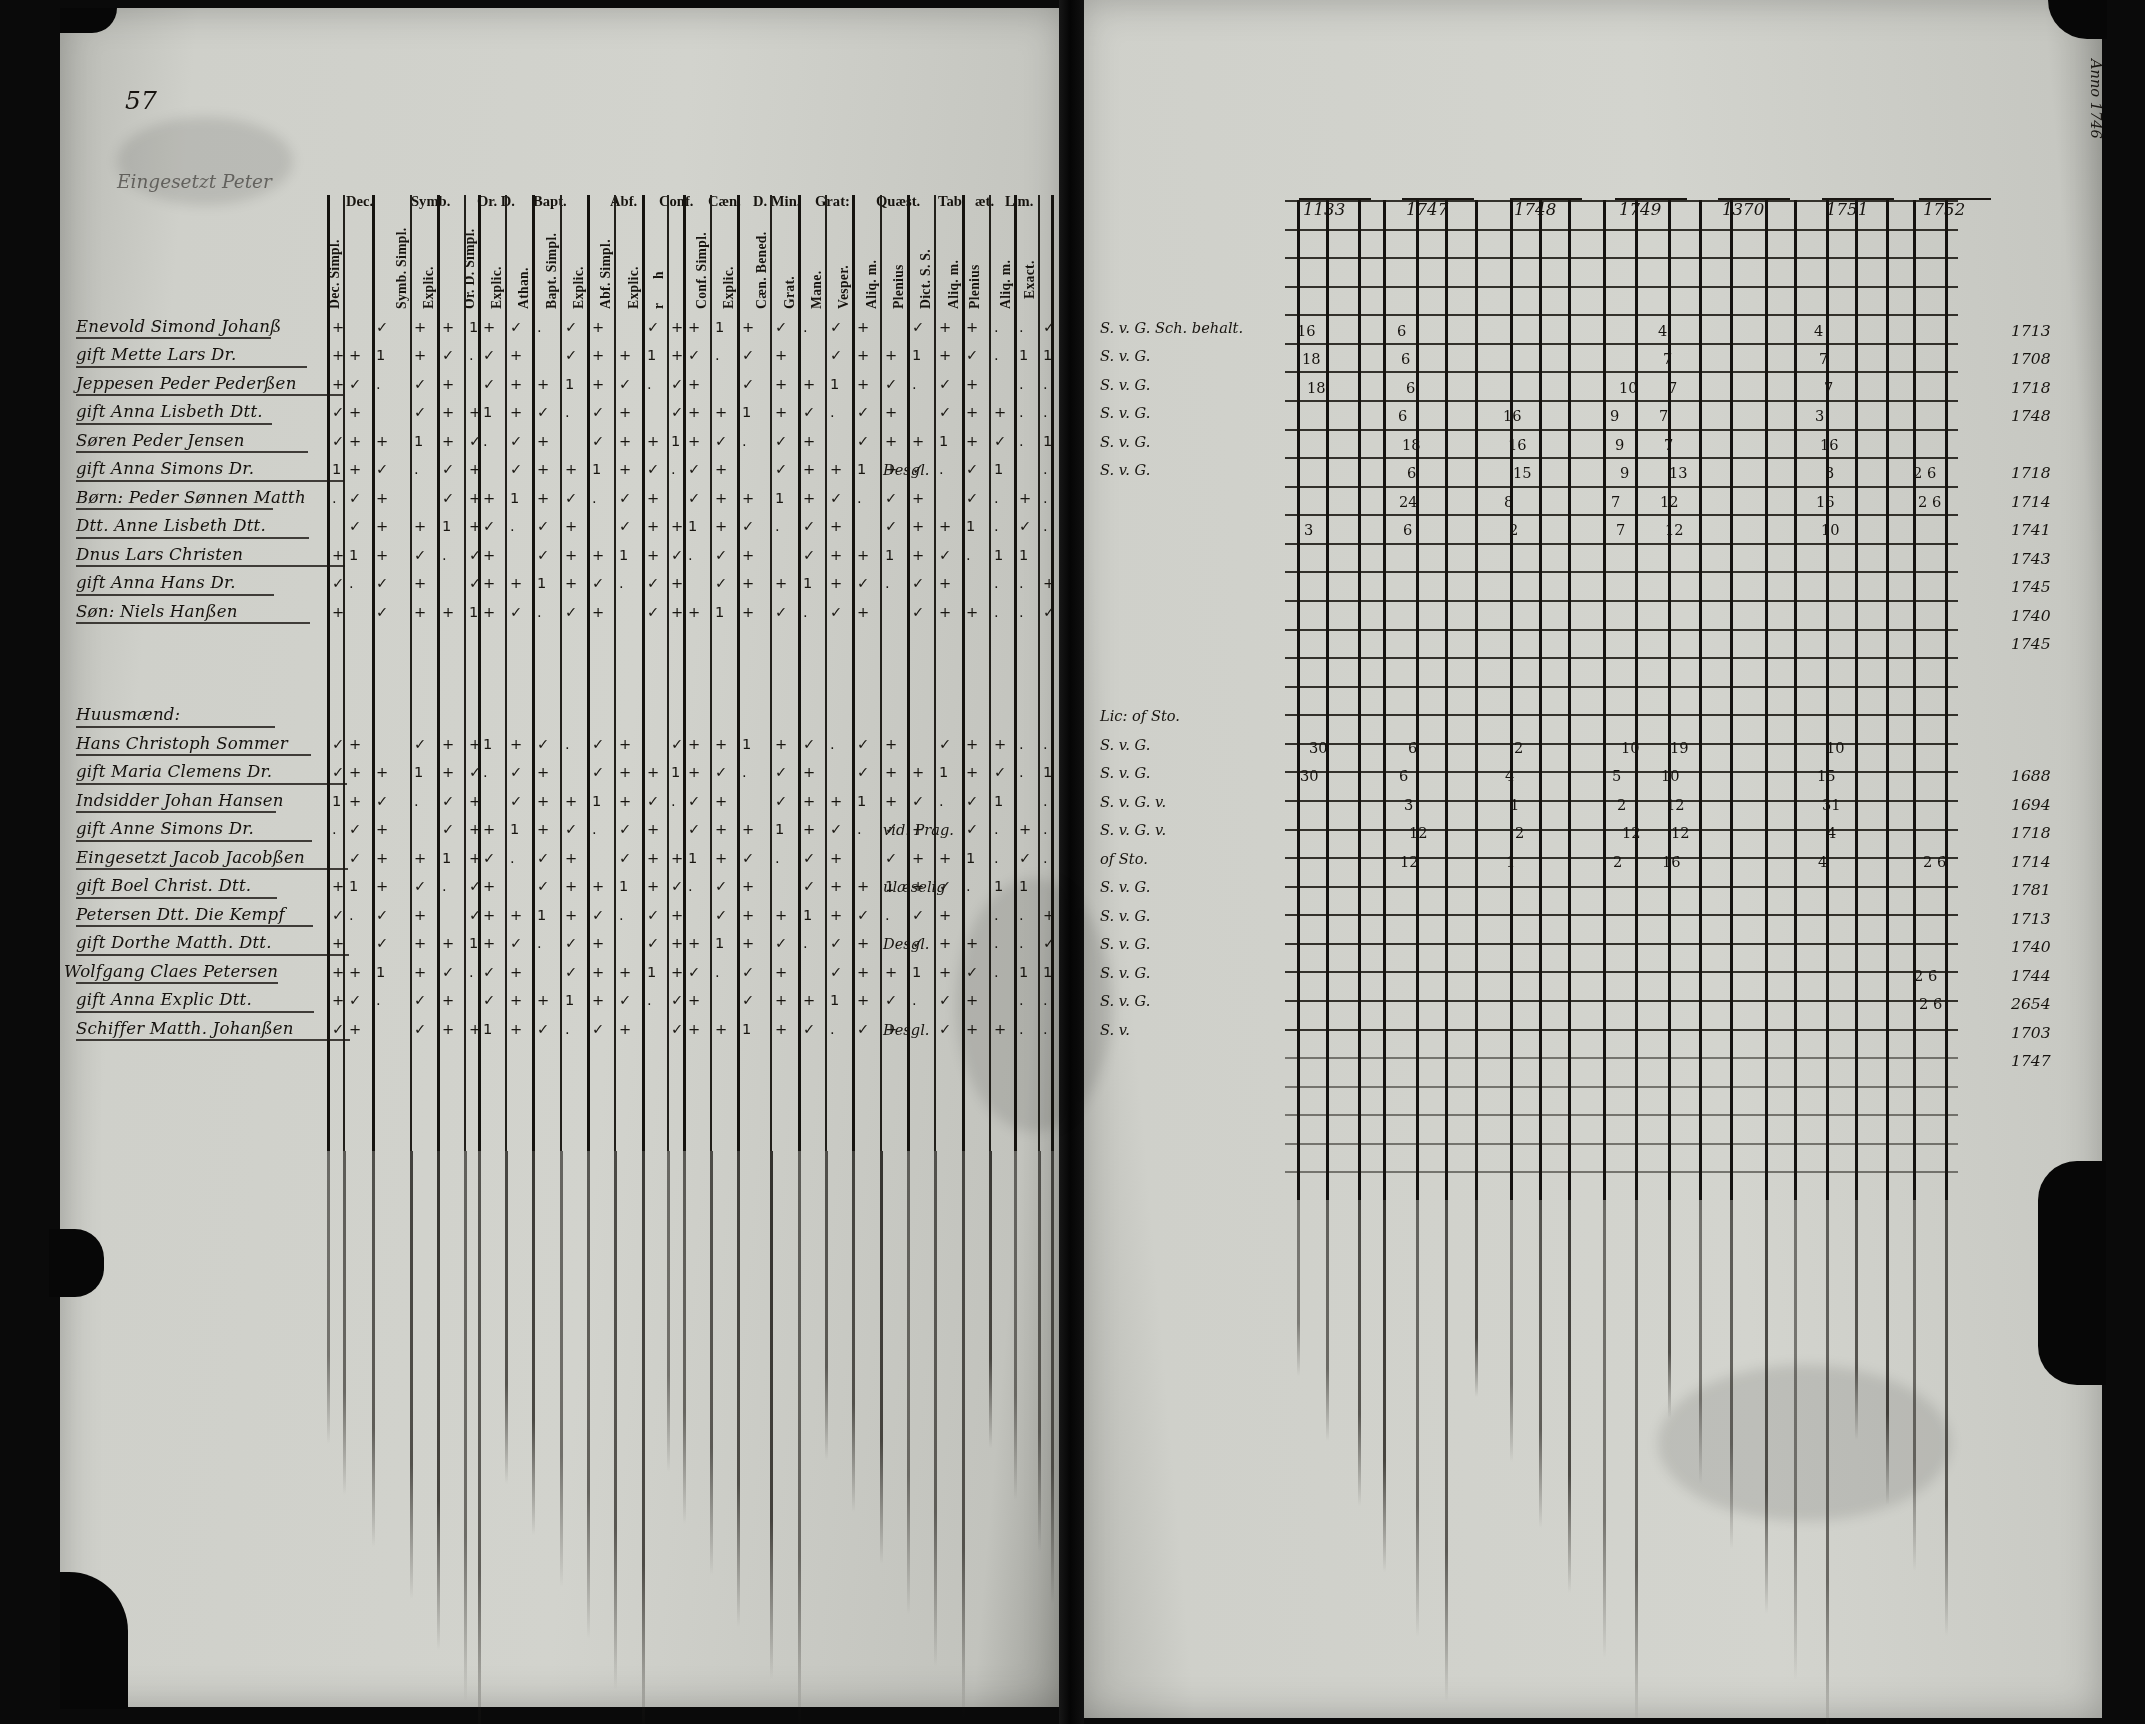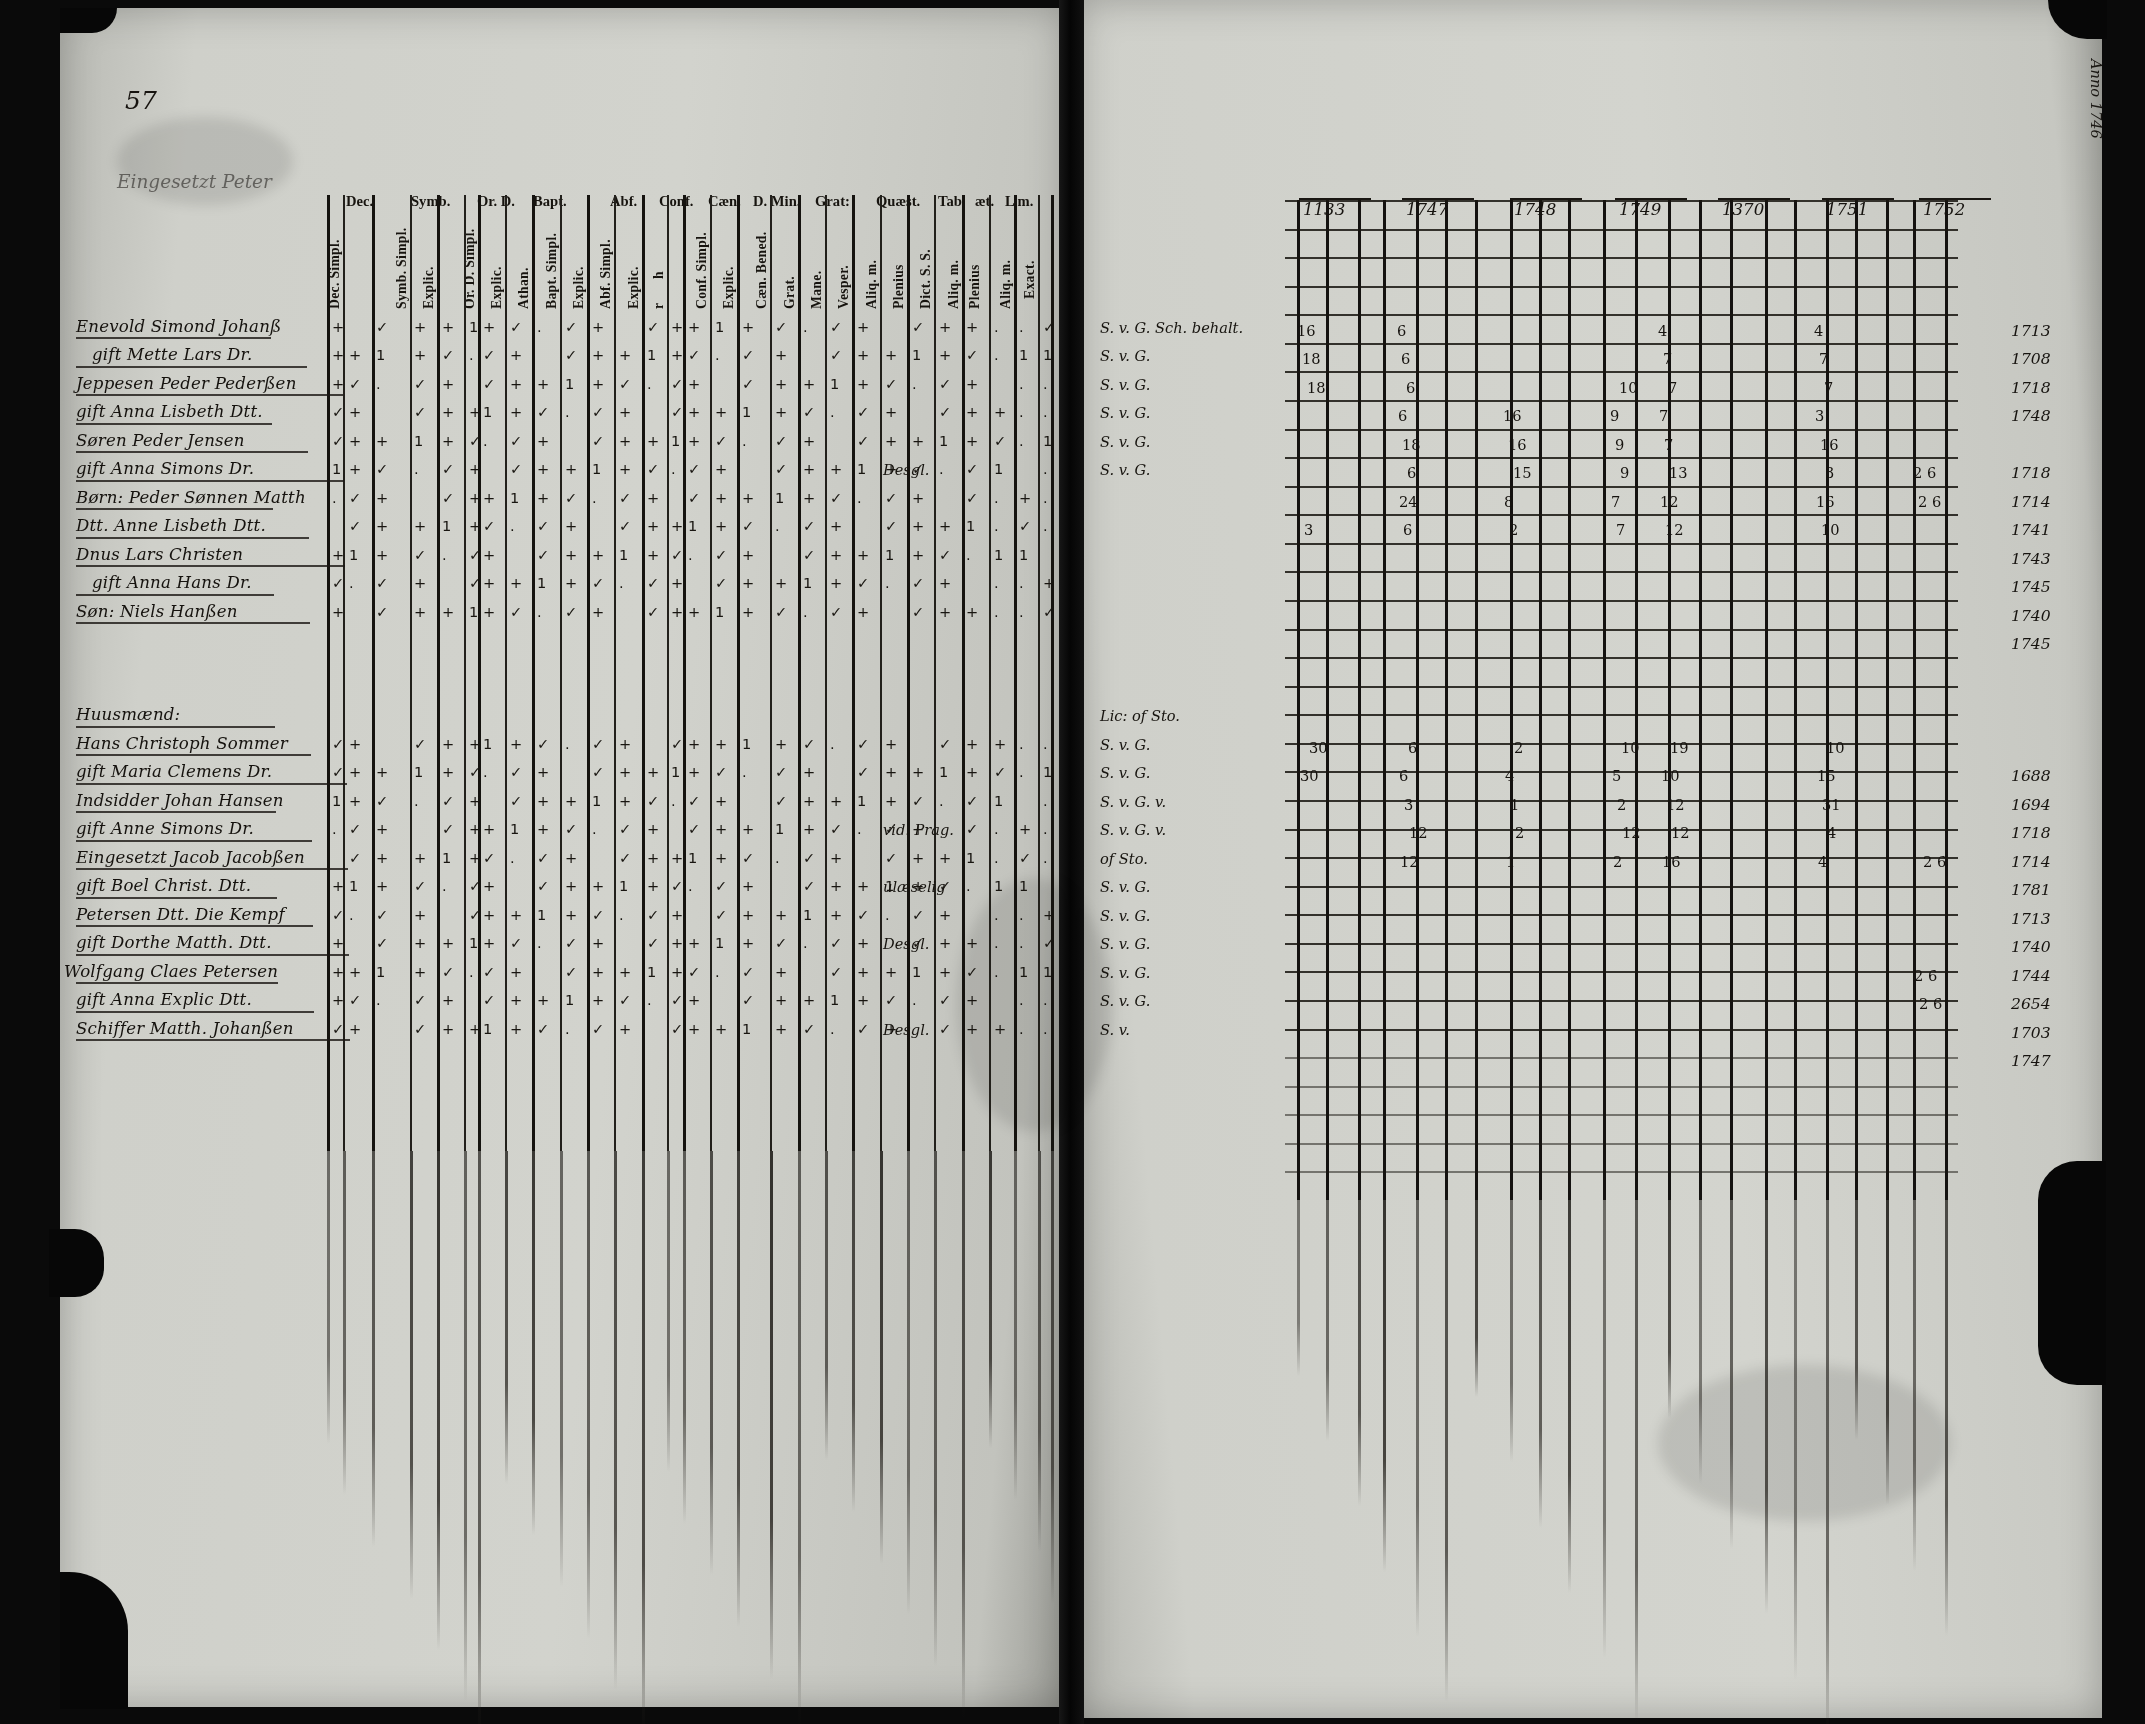--- a/index.html
+++ b/index.html
@@ -187,38 +187,38 @@
       <div class="tail" style="left: 1014px; top: 1151px; height: 349px; opacity: 0.57;"></div>
       <div class="vrule thin" style="left: 1038px; top: 195px; height: 956px;"></div>
       <div class="tail" style="left: 1038px; top: 1151px; height: 401px; opacity: 0.64;"></div>
       <div class="vrule" style="left: 1051px; top: 195px; height: 956px;"></div>
       <div class="tail" style="left: 1051px; top: 1151px; height: 453px; opacity: 0.71;"></div>
     </div>
 
   <div id="left-names">
       <div class="nameline" style="left: 76px; top: 317px;">Enevold Simond Johanß</div>
       <div class="underline" style="left: 76px; top: 337px; width: 195px; opacity: 0.8;"></div>
-      <div class="nameline" style="left: 92px; top: 345px;">gift Mette Lars Dr.</div>
+      <div class="nameline" style="left: 76px; top: 345px;">gift Mette Lars Dr.</div>
       <div class="underline" style="left: 76px; top: 366px; width: 231px; opacity: 0.8;"></div>
       <div class="nameline" style="left: 76px; top: 374px;">Jeppesen Peder Pederßen</div>
       <div class="underline" style="left: 76px; top: 394px; width: 267px; opacity: 0.8;"></div>
       <div class="nameline" style="left: 76px; top: 402px;">gift Anna Lisbeth Dtt.</div>
       <div class="underline" style="left: 76px; top: 423px; width: 196px; opacity: 0.8;"></div>
       <div class="nameline" style="left: 76px; top: 431px;">Søren Peder Jensen</div>
       <div class="underline" style="left: 76px; top: 451px; width: 232px; opacity: 0.8;"></div>
       <div class="nameline" style="left: 76px; top: 459px;">gift Anna Simons Dr.</div>
       <div class="underline" style="left: 76px; top: 480px; width: 268px; opacity: 0.8;"></div>
       <div class="sidetext" style="left: 883px; top: 461px;">Desgl.</div>
       <div class="nameline" style="left: 76px; top: 488px;">Børn: Peder Sønnen Matth</div>
       <div class="underline" style="left: 76px; top: 508px; width: 197px; opacity: 0.8;"></div>
       <div class="nameline" style="left: 76px; top: 516px;">Dtt. Anne Lisbeth Dtt.</div>
       <div class="underline" style="left: 76px; top: 537px; width: 233px; opacity: 0.8;"></div>
       <div class="nameline" style="left: 76px; top: 545px;">Dnus Lars Christen</div>
       <div class="underline" style="left: 76px; top: 565px; width: 269px; opacity: 0.8;"></div>
-      <div class="nameline" style="left: 76px; top: 573px; margin-left: 16px;">gift Anna Hans Dr.</div>
+      <div class="nameline" style="left: 76px; top: 573px;">gift Anna Hans Dr.</div>
       <div class="underline" style="left: 76px; top: 594px; width: 198px; opacity: 0.8;"></div>
       <div class="nameline" style="left: 76px; top: 602px;">Søn: Niels Hanßen</div>
       <div class="underline" style="left: 76px; top: 622px; width: 234px; opacity: 0.8;"></div>
       <div class="nameline" style="left: 76px; top: 705px;">Huusmænd:</div>
       <div class="underline" style="left: 76px; top: 726px; width: 199px; opacity: 0.8;"></div>
       <div class="nameline" style="left: 76px; top: 734px;">Hans Christoph Sommer</div>
       <div class="underline" style="left: 76px; top: 754px; width: 235px; opacity: 0.8;"></div>
       <div class="nameline" style="left: 76px; top: 762px;">gift Maria Clemens Dr.</div>
       <div class="underline" style="left: 76px; top: 783px; width: 271px; opacity: 0.8;"></div>
       <div class="nameline" style="left: 76px; top: 791px;">Indsidder Johan Hansen</div>

